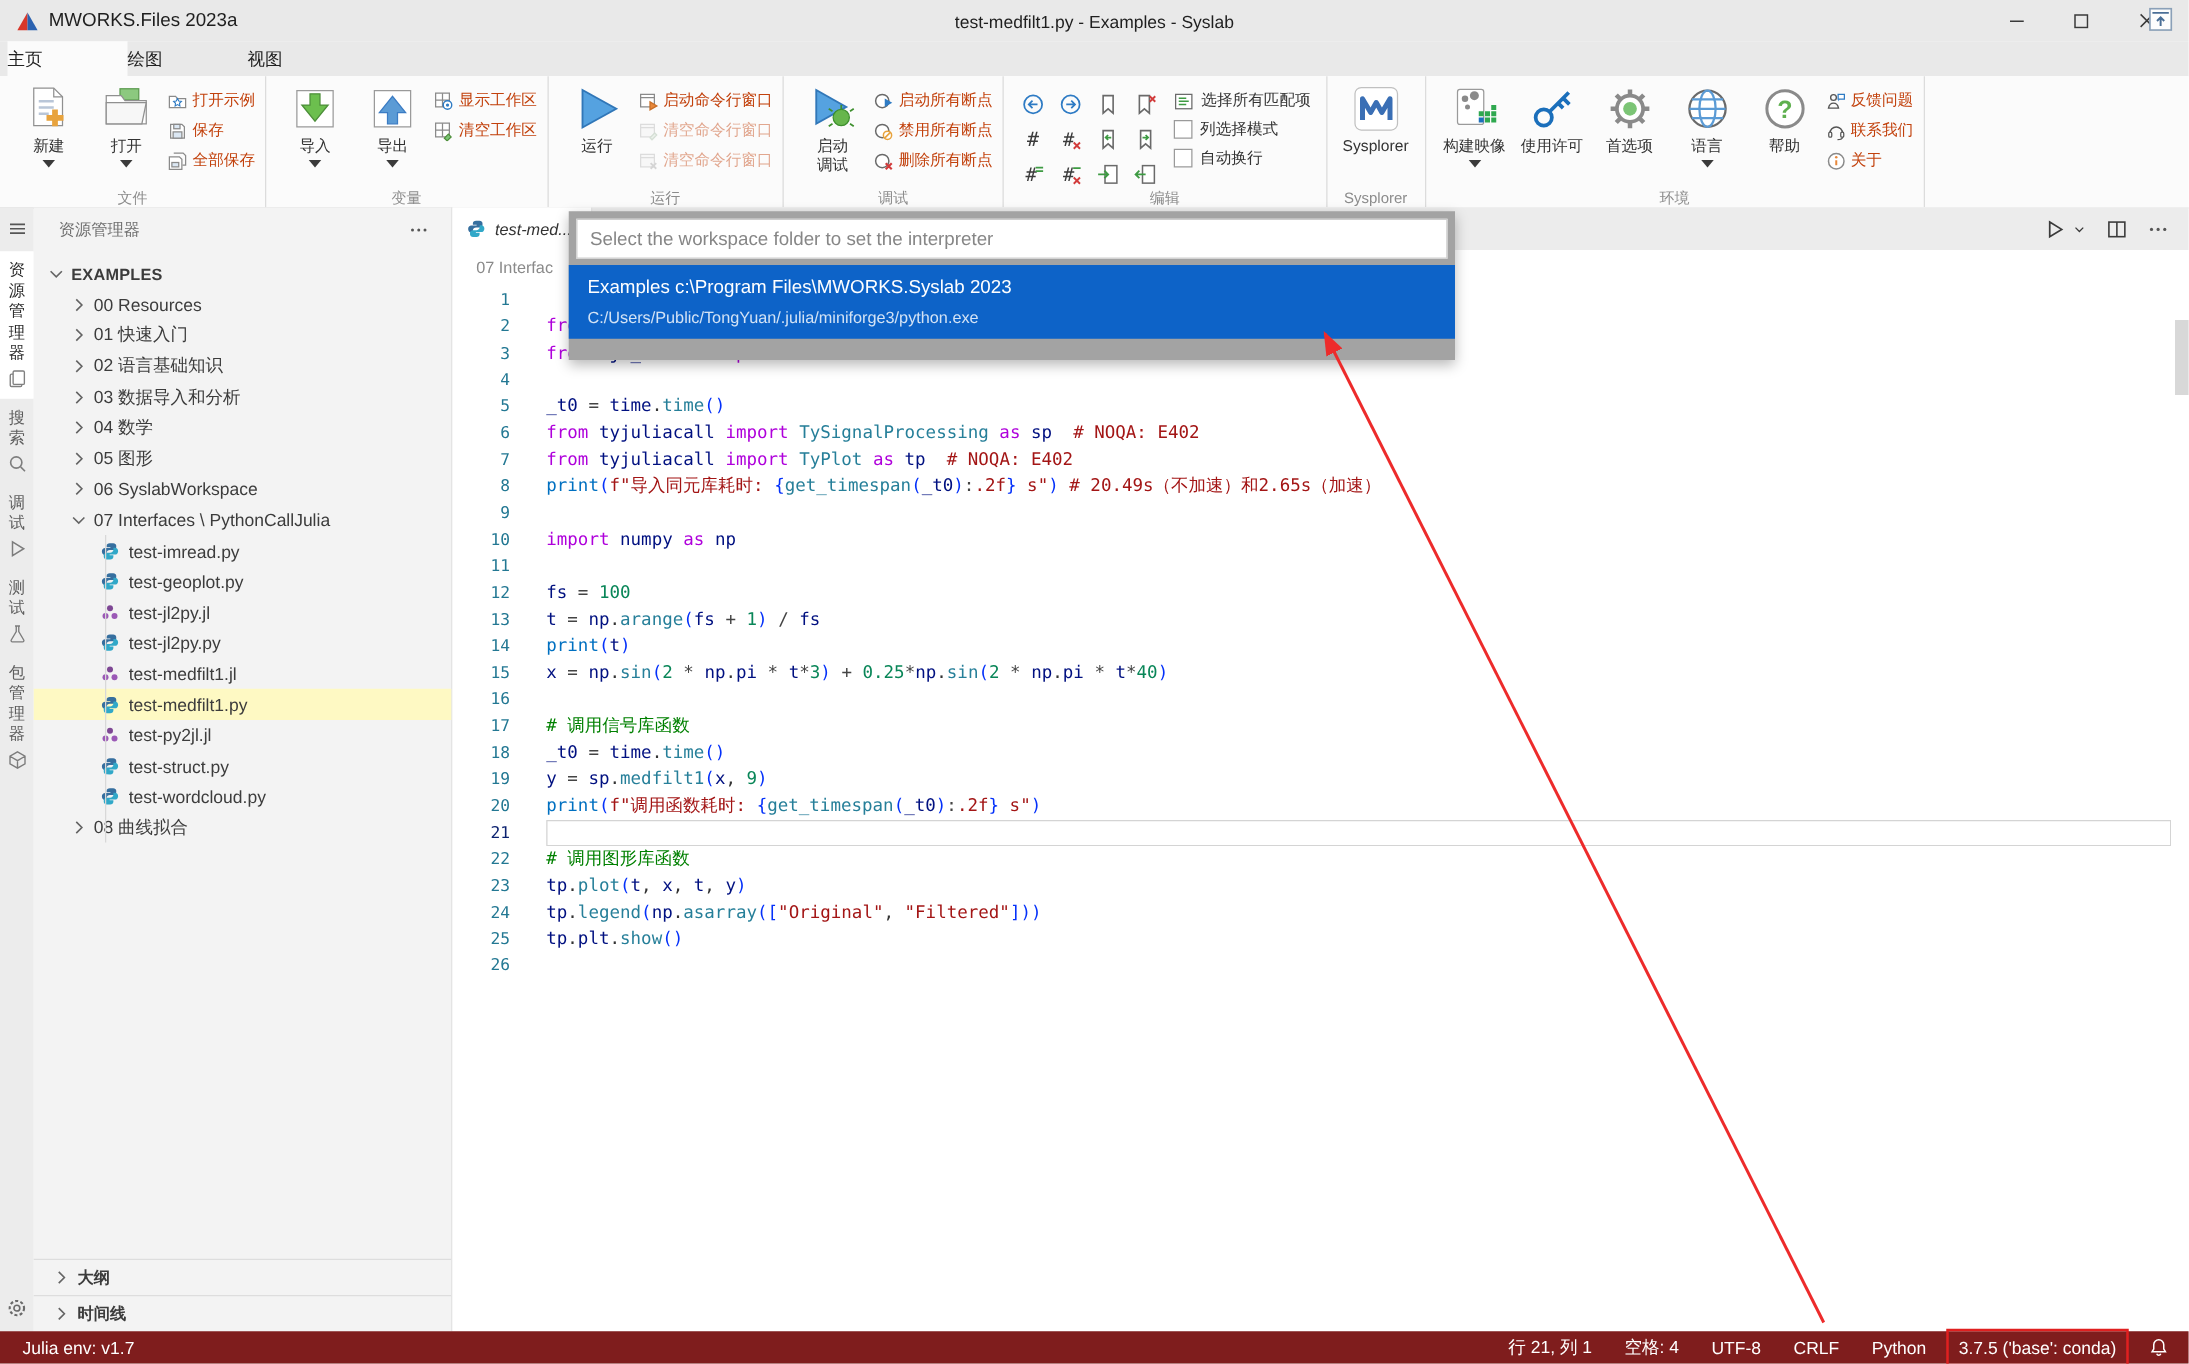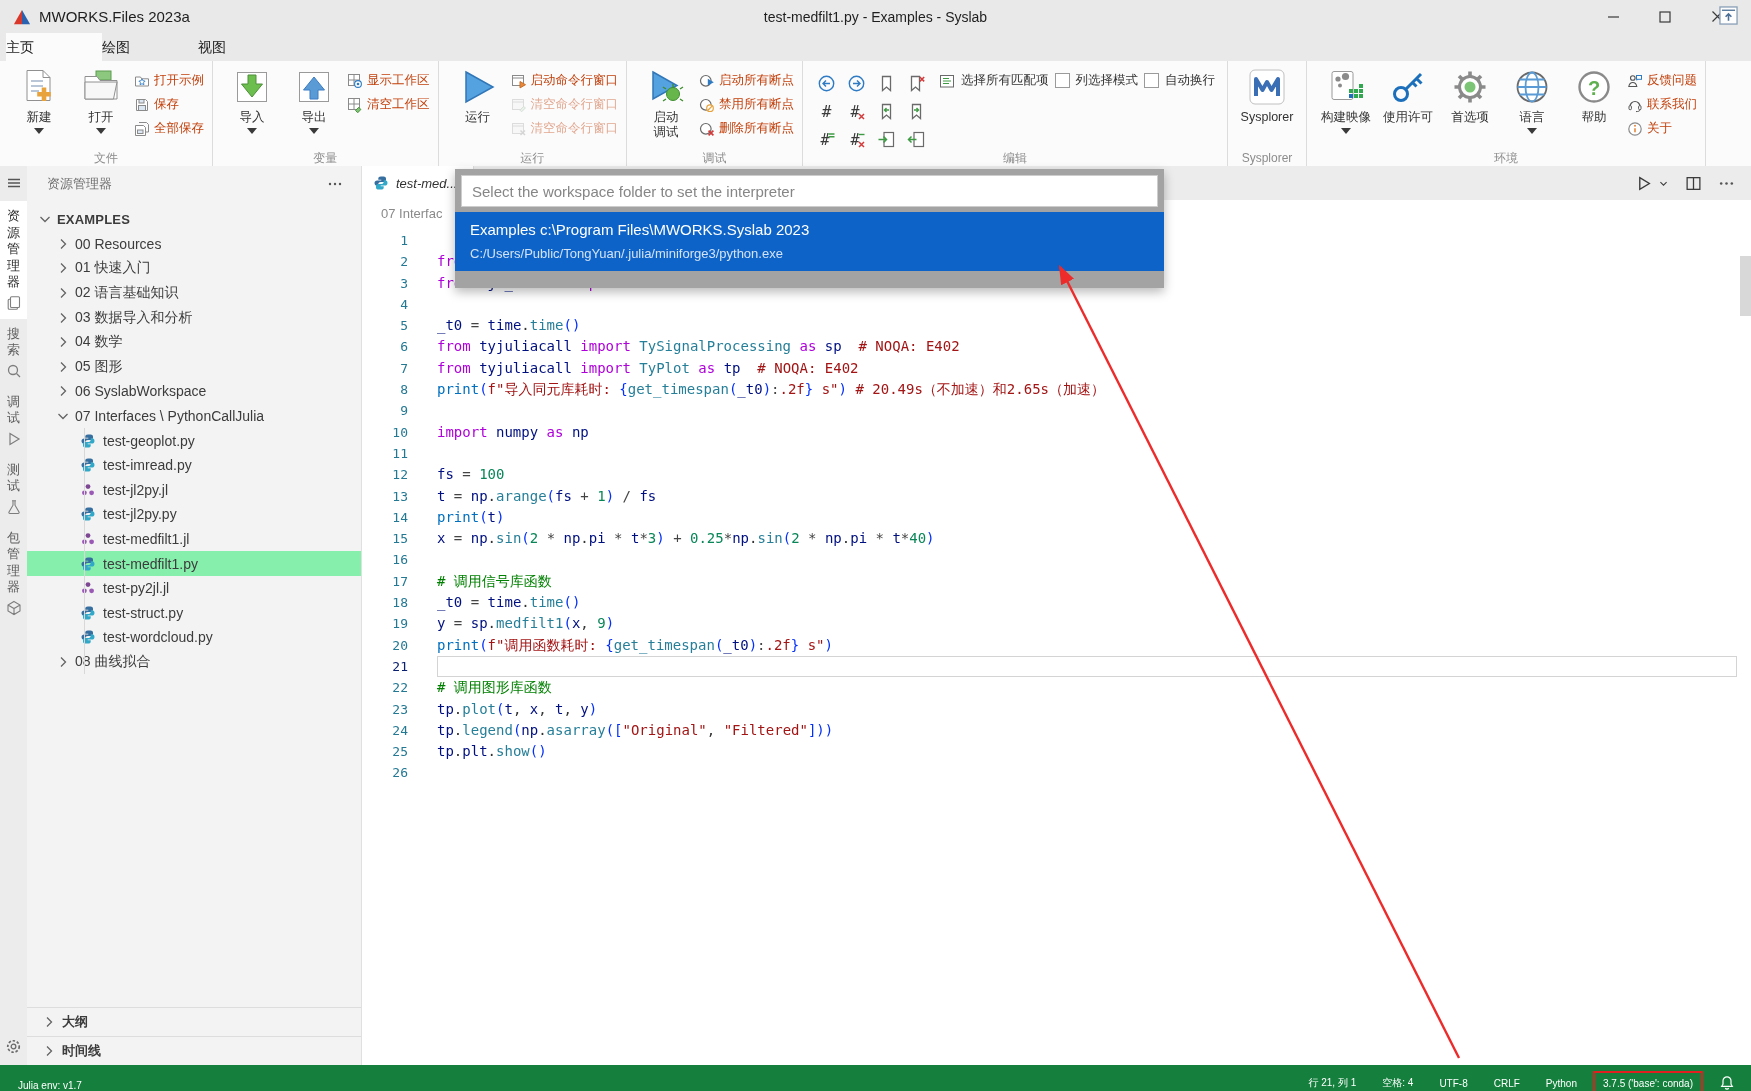--- a/index.html
+++ b/index.html
@@ -25,21 +25,21 @@
   .btn-big{width:62px;display:flex;flex-direction:column;align-items:center;padding-top:3px;cursor:default}
   .btn-big .bicon{width:40px;height:40px}
   .btn-big .blabel{margin-top:3px;font-size:12.5px;color:#333;text-align:center;line-height:15px;white-space:pre-line}
   .caret{width:0;height:0;border-left:5px solid transparent;border-right:5px solid transparent;border-top:6px solid #3a3a3a;margin-top:3px}
   .stack{display:flex;flex-direction:column;gap:3px;padding-top:6px;margin-left:2px}
   .sbtn{display:flex;align-items:center;gap:4px;height:21px;font-size:12.5px;color:#c2410c;white-space:nowrap;cursor:default}
   .sbtn .si{width:16px;height:16px;flex:none}
   .sbtn.disabled{opacity:.45}
   .igrid{display:grid;grid-template-columns:repeat(4,30px);grid-auto-rows:28px;padding-top:5px}
   .gi{width:19px;height:19px;place-self:center;cursor:default}
-  .checks{display:flex;flex-direction:row;gap:6px;padding:8px 4px 0 8px}
+  .checks{display:flex;flex-direction:column;gap:6px;padding:8px 4px 0 8px}
   .chk{display:flex;align-items:center;gap:6px;font-size:12.5px;color:#333;white-space:nowrap;cursor:default}
   .chk .box{width:13px;height:13px;background:#fff;border:1px solid #9a9a9a;flex:none}
   .chk .si{width:16px;height:16px;flex:none}
   
   .main{position:absolute;top:166px;left:0;right:0;bottom:26px;display:flex;}
   .activitybar{width:27px;background:#ececec;position:relative;display:flex;flex-direction:column;align-items:center;flex:none}
   .ab-menu{width:16px;height:16px;margin:9px 0 10px 0}
   .ab-item{width:27px;display:flex;flex-direction:column;align-items:center;padding:7px 0 8px 0;color:#5d5d5d;cursor:default}
   .ab-item.active{background:#fff;color:#2b2b2b}
   .ab-item .ch{font-size:13px;line-height:16.5px}
@@ -49,21 +49,21 @@
   .sidebar{width:334px;background:#f3f3f3;border-right:1px solid #e0e0e0;position:relative;flex:none}
   .sb-header{height:35px;display:flex;align-items:center;padding-left:20px;font-size:13px;color:#6f6f6f}
   .sb-more{margin-left:auto;margin-right:18px;width:16px;height:16px}
   .tree{position:absolute;top:41px;left:0;right:0}
   .trow{height:24.6px;display:flex;align-items:center;font-size:14px;color:#3c3c3c;position:relative;cursor:default}
   .trow .tchev{width:16px;height:16px;flex:none;margin-right:4px}
   .trow .ficon{width:16px;height:16px;flex:none;margin-right:7px}
   .trow.root{padding-left:10px;font-weight:700;font-size:13px;letter-spacing:.2px}
   .trow.folder{padding-left:28px}
   .trow.file{padding-left:53px}
-  .trow.selected{background:#86efac}
+  .trow.selected{background:#fef9c3}
   .guide{position:absolute;left:57px;top:262.4px;width:1px;height:246px;background:#d8d8d8}
   .sb-bottom{position:absolute;left:0;right:0;bottom:0}
   .sb-sec{height:28px;border-top:1px solid #ddd;display:flex;align-items:center;padding-left:14px;gap:5px;font-size:13px;font-weight:700;color:#3c3c3c;cursor:default}
   .sb-sec .tchev{width:16px;height:16px}
   
   .editor{flex:1;position:relative;background:#fff;min-width:0}
   .tabbar{height:34px;background:#ececec;display:flex;position:relative}
   .etab{height:34px;background:#fff;display:flex;align-items:center;gap:7px;padding:0 16px 0 11px;font-size:13px;font-style:italic;color:#333;border-right:1px solid #ddd;cursor:default}
   .etab .ficon{width:16px;height:16px}
   .eactions{position:absolute;right:16px;top:0;height:34px;display:flex;align-items:center;gap:16px}
@@ -74,21 +74,21 @@
   .cline{height:21.3px;line-height:21.3px;display:flex;white-space:pre}
   .cline .ln{width:46px;text-align:right;color:#237893;font-size:13px;flex:none;font-family:"DejaVu Sans Mono",monospace}
   .cline .lc{margin-left:29px;flex:1}
   .cline.cur .ln{color:#0b216f}
   .cline.cur .lc{box-shadow:inset 0 0 0 1px #d4d4d4}
   .tk-k{color:#af00db}.tk-m{color:#001080}.tk-f{color:#267f99}.tk-p{color:#0070c1}
   .tk-n{color:#098658}.tk-s{color:#a31515}.tk-c{color:#008000}.tk-r{color:#a31515}
   .tk-o{color:#444}.tk-b{color:#0431fa}.tk-d{color:#333}
   .scrollthumb{position:absolute;right:0;top:90px;width:11px;height:60px;background:#d8d8d8}
   
-  .statusbar{position:absolute;left:0;right:0;bottom:0;height:26px;background:#15803d;color:#fff;display:flex;align-items:flex-end;font-size:10px}
+  .statusbar{position:absolute;left:0;right:0;bottom:0;height:26px;background:#7f1d1d;color:#fff;display:flex;align-items:center;font-size:14px}
   .sb-left{padding-left:18px;cursor:default}
   .sb-right{margin-left:auto;display:flex;align-items:center;gap:26px;padding-right:16px}
   .sb-it{cursor:default;white-space:nowrap}
   .sb-ver{position:relative;cursor:default;white-space:nowrap}
   .sb-ver .redbox{position:absolute;inset:-7px -10px;border:2.5px solid #e02020;pointer-events:none}
   .bell{width:16px;height:16px;cursor:default}
   
   .quickpick{position:absolute;left:455px;top:169px;width:709px;background:#a3a3a3;z-index:30;
              box-shadow:0 4px 10px rgba(0,0,0,.28);padding:6px 6px 17px 6px;box-sizing:border-box}
   .qp-input{height:30px;background:#fff;border:1px solid #cdcdcd;display:flex;align-items:center;padding-left:10px;
@@ -693,30 +693,30 @@
           </span>
           <span>07 Interfaces \ PythonCallJulia</span>
         </div>
         <div class="trow file">
           <span class="ficon">
             <svg viewBox="0 0 16 16">
               <path d="M7.9 1.5c-1.7 0-2.6.8-2.6 2.1v1.2h3v.6H4.1C2.6 5.4 1.5 6.5 1.5 8.1s1 2.7 2.5 2.7h1.3V9.2c0-1.4 1.2-2.3 2.6-2.3h2.9c1.2 0 2.2-.9 2.2-2.1V3.6c0-1.3-1.1-2.1-2.4-2.1z" fill="#366f9f"></path>
               <path d="M8.1 14.5c1.7 0 2.6-.8 2.6-2.1v-1.2h-3v-.6h4.2c1.5 0 2.6-1.1 2.6-2.7s-1-2.7-2.5-2.7h-1.3v1.6c0 1.4-1.2 2.3-2.6 2.3H5.2c-1.2 0-2.2.9-2.2 2.1v1.2c0 1.3 1.1 2.1 2.4 2.1z" fill="#31a8c8"></path>
             </svg>
           </span>
-          <span>test-geoplot.py</span>
+          <span>test-imread.py</span>
         </div>
         <div class="trow file">
           <span class="ficon">
             <svg viewBox="0 0 16 16">
               <path d="M7.9 1.5c-1.7 0-2.6.8-2.6 2.1v1.2h3v.6H4.1C2.6 5.4 1.5 6.5 1.5 8.1s1 2.7 2.5 2.7h1.3V9.2c0-1.4 1.2-2.3 2.6-2.3h2.9c1.2 0 2.2-.9 2.2-2.1V3.6c0-1.3-1.1-2.1-2.4-2.1z" fill="#366f9f"></path>
               <path d="M8.1 14.5c1.7 0 2.6-.8 2.6-2.1v-1.2h-3v-.6h4.2c1.5 0 2.6-1.1 2.6-2.7s-1-2.7-2.5-2.7h-1.3v1.6c0 1.4-1.2 2.3-2.6 2.3H5.2c-1.2 0-2.2.9-2.2 2.1v1.2c0 1.3 1.1 2.1 2.4 2.1z" fill="#31a8c8"></path>
             </svg>
           </span>
-          <span>test-imread.py</span>
+          <span>test-geoplot.py</span>
         </div>
         <div class="trow file">
           <span class="ficon">
             <svg viewBox="0 0 16 16">
               <circle cx="8" cy="4.6" r="2.4" fill="#7e4794"></circle>
               <circle cx="4.4" cy="10.8" r="2.4" fill="#9b59b6"></circle>
               <circle cx="11.6" cy="10.8" r="2.4" fill="#9b59b6"></circle>
             </svg>
           </span>
           <span>test-jl2py.jl</span>

